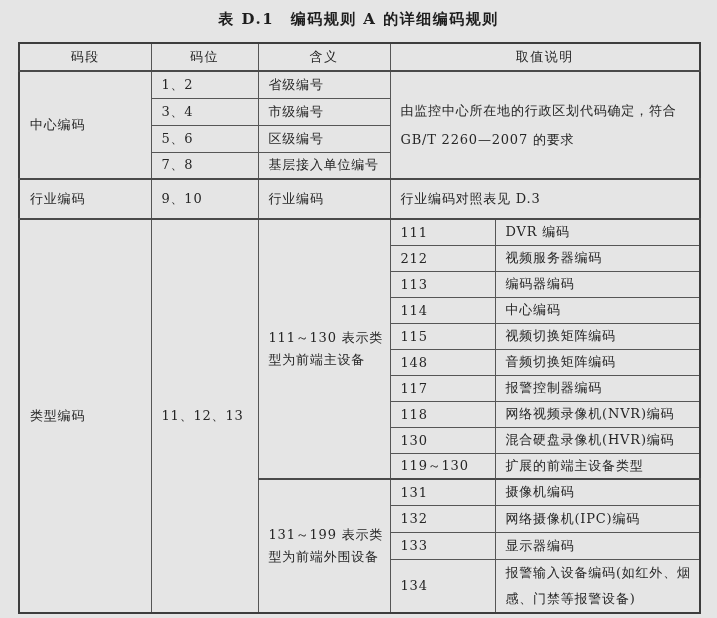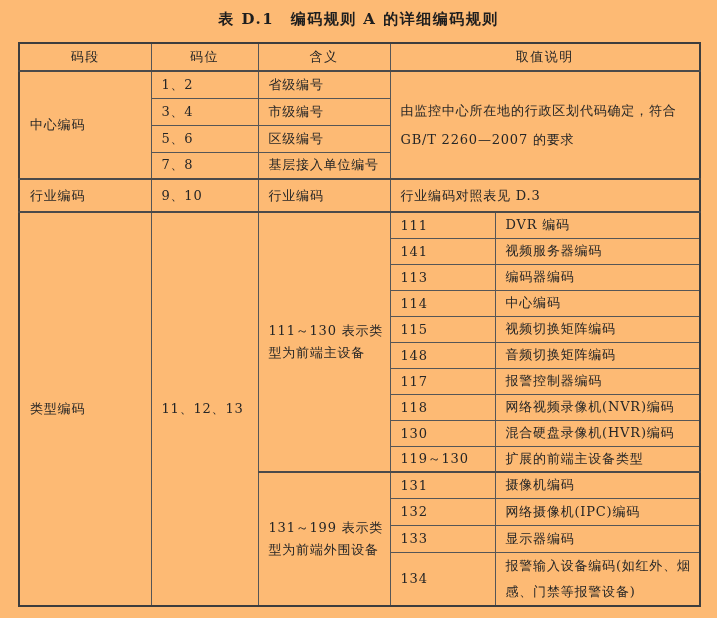--- a/index.html
+++ b/index.html
@@ -4,21 +4,21 @@
 <style>
   html, body {
     margin: 0;
     padding: 0;
     background: #ffffff;
   }
   #page {
     position: relative;
     width: 717px;
     height: 618px;
-    background: #fdba74;
+    background: #e5e5e5;
     font-family: "DejaVu Serif", "Liberation Serif", serif;
     color: #262626;
     overflow: hidden;
   }
   .doc-title {
     position: absolute;
     top: 10px;
     left: 0;
     width: 100%;
     text-align: center;
@@ -49,21 +49,21 @@
   }
   table.rules th {
     text-align: center;
     border-bottom: 2px solid #4a4a4a;
     padding: 0 18px;
     letter-spacing: 1.5px;
   }
   
   tr.hdr     { height: 28px; }
   tr.r-center{ height: 27px; }
-  tr.r-ind   { height: 33px; padding-left: 7px; }
+  tr.r-ind   { height: 40px; padding-left: 7px; }
   tr.r-type  { height: 26px; }
   tr.r-131   { height: 26px; }
   tr.r-132   { height: 27px; }
   tr.r-133   { height: 27px; }
   tr.r-134   { height: 53px; }
   
   tr.r-ind td { border-top: 2px solid #4a4a4a; border-bottom: 2px solid #4a4a4a; }
   tr.r-131 td { border-top: 2px solid #4a4a4a; }
   
   td.note {
@@ -135,21 +135,21 @@
     </tr>
 
     <tr class="r-type">
       <td rowspan="14">类型编码</td>
       <td class="num" rowspan="14">11、12、13</td>
       <td class="group-meaning" rowspan="10">111～130 表示类型为前端主设备</td>
       <td class="num">111</td>
       <td>DVR 编码</td>
     </tr>
     <tr class="r-type">
-      <td class="num">141</td>
+      <td class="num">212</td>
       <td>视频服务器编码</td>
     </tr>
     <tr class="r-type">
       <td class="num">113</td>
       <td>编码器编码</td>
     </tr>
     <tr class="r-type">
       <td class="num">114</td>
       <td>中心编码</td>
     </tr>

